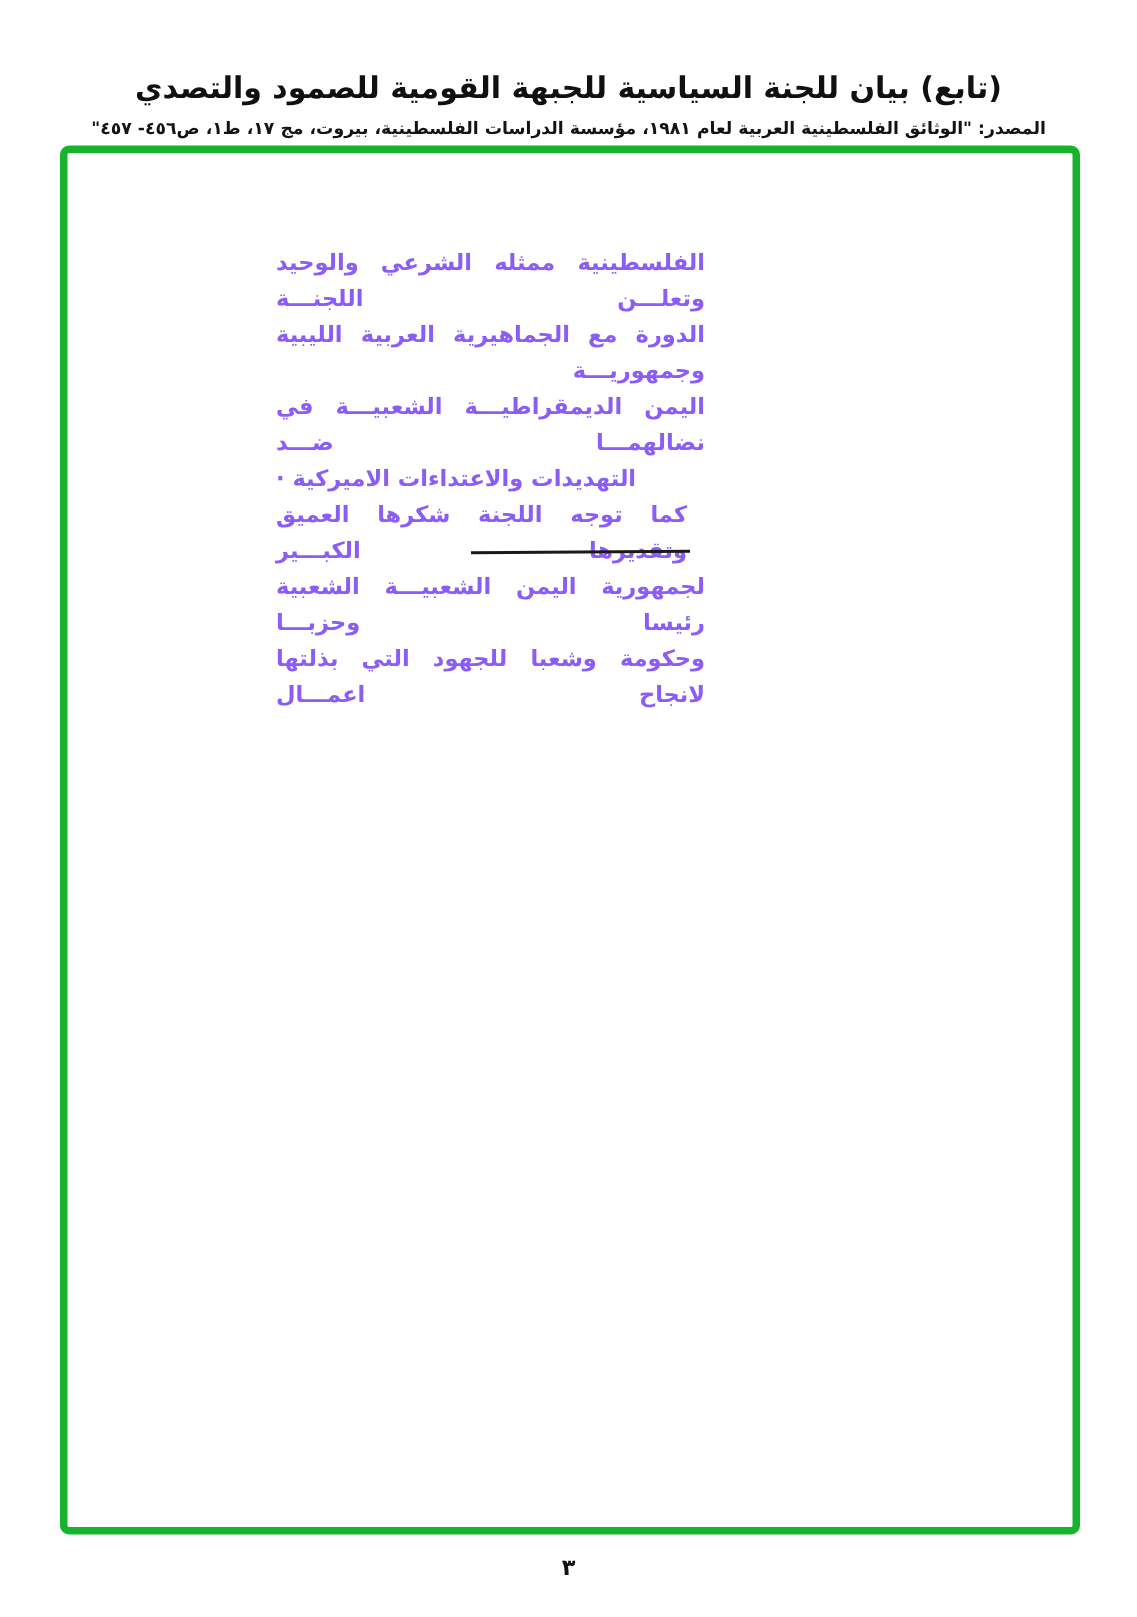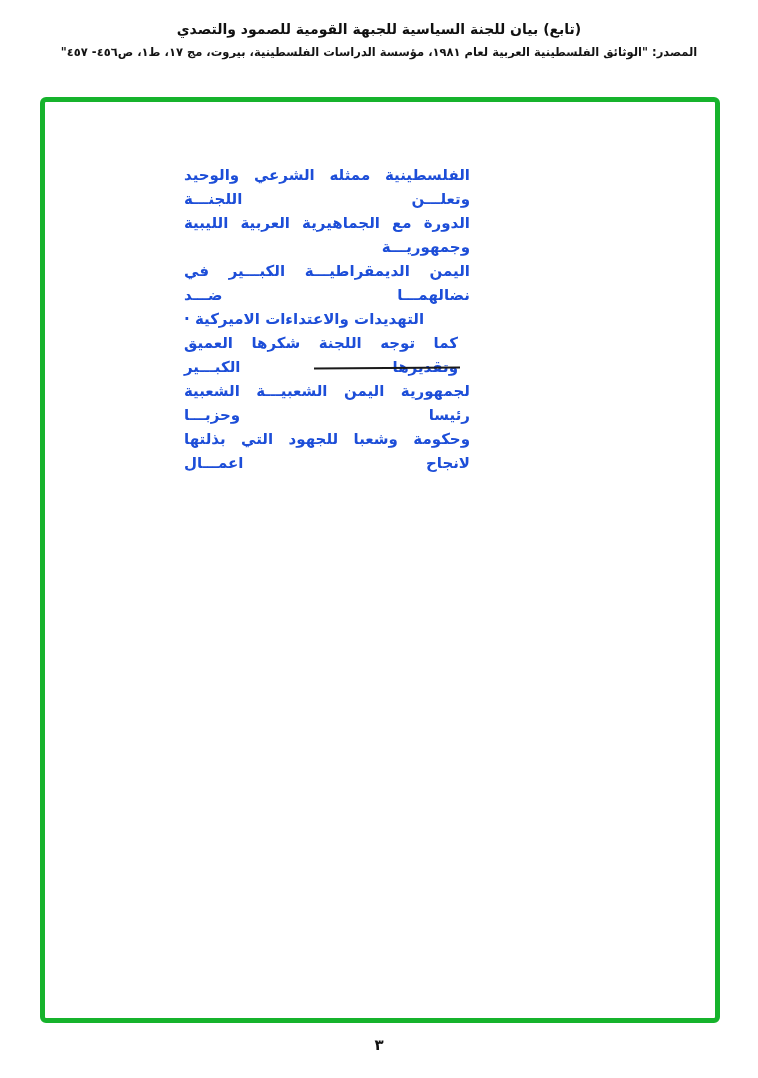--- a/index.html
+++ b/index.html
@@ -14,23 +14,24 @@
   }
   .header {
     position: absolute;
     top: 21px;
     left: 0;
     width: 100%;
     text-align: center;
     direction: rtl;
   }
   .title {
-    font-size: 14px;
+    font-size: 20px;
     font-weight: bold;
     color: #101010;
+    margin-top: 25px;
   }
   .source {
     margin-top: 8px;
     font-size: 11.5px;
     font-weight: bold;
     color: #131313;
     letter-spacing: 0.1px;
   }
   .frame {
     position: absolute;
@@ -44,21 +45,21 @@
   }
   .body-text {
     position: absolute;
     top: 61px;
     right: 245px;
     width: 286px;
     direction: rtl;
     font-size: 15px;
     font-weight: bold;
     line-height: 24px;
-    color: #1d4ed8;
+    color: #8b5cf6;
   }
   .line { white-space: nowrap; }
   .line.justify {
     white-space: normal;
     text-align: justify;
     text-align-last: justify;
   }
   .line.short { text-align: left; }
   .line.indent { padding-right: 12px; }
   .divider {
@@ -89,21 +90,21 @@
   <div class="header">
     <div class="title">(تابع) بيان للجنة السياسية للجبهة القومية للصمود والتصدي</div>
     <div class="source">المصدر: "الوثائق الفلسطينية العربية لعام ١٩٨١،  مؤسسة الدراسات الفلسطينية، بيروت، مج ١٧، ط١، ص٤٥٦- ٤٥٧"</div>
   </div>
 
   <div class="frame">
 
     <div class="body-text">
       <div class="line justify">الفلسطينية ممثله الشرعي والوحيد وتعلـــن اللجنـــة</div>
       <div class="line justify">الدورة مع الجماهيرية العربية الليبية وجمهوريـــة</div>
-      <div class="line justify">اليمن الديمقراطيـــة الكبـــير في نضالهمـــا ضـــد</div>
+      <div class="line justify">اليمن الديمقراطيـــة الشعبيـــة في نضالهمـــا ضـــد</div>
       <div class="line short">التهديدات والاعتداءات الاميركية ·</div>
       <div class="line justify indent">كما توجه اللجنة شكرها العميق وتقديرها الكبـــير</div>
       <div class="line justify">لجمهورية اليمن الشعبيـــة الشعبية رئيسا وحزبـــا</div>
       <div class="line justify">وحكومة وشعبا للجهود التي بذلتها لانجاح اعمـــال</div>
     </div>
 
     <div class="divider"></div>
 
   </div>
 

